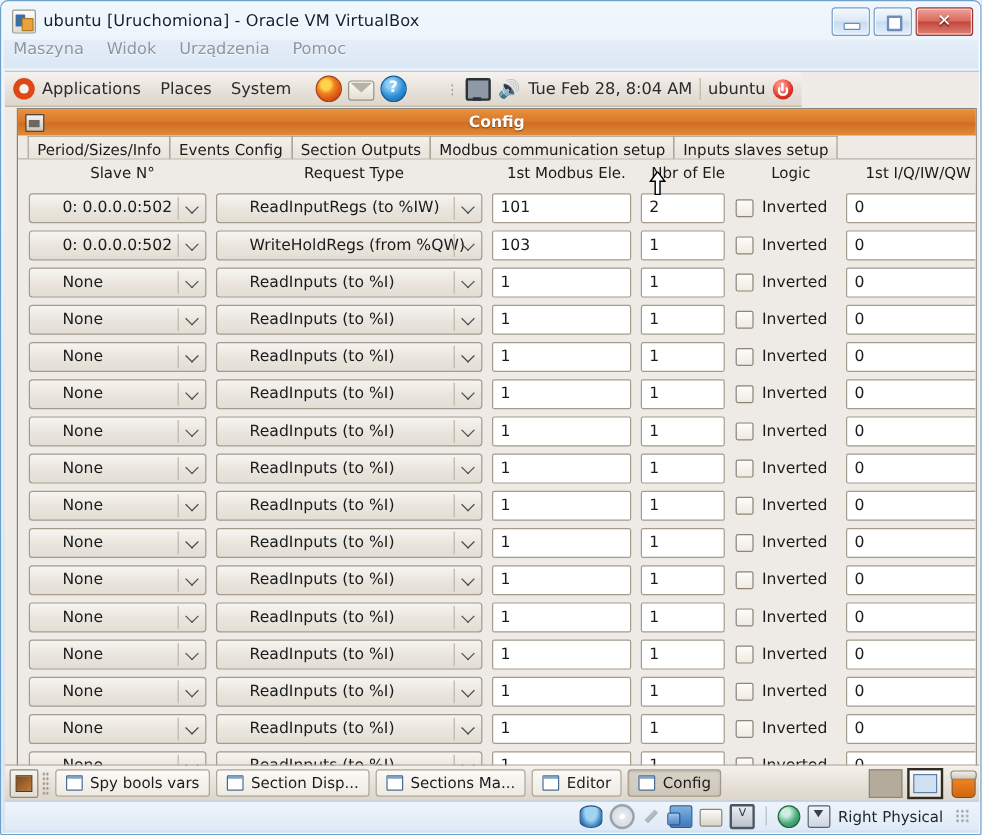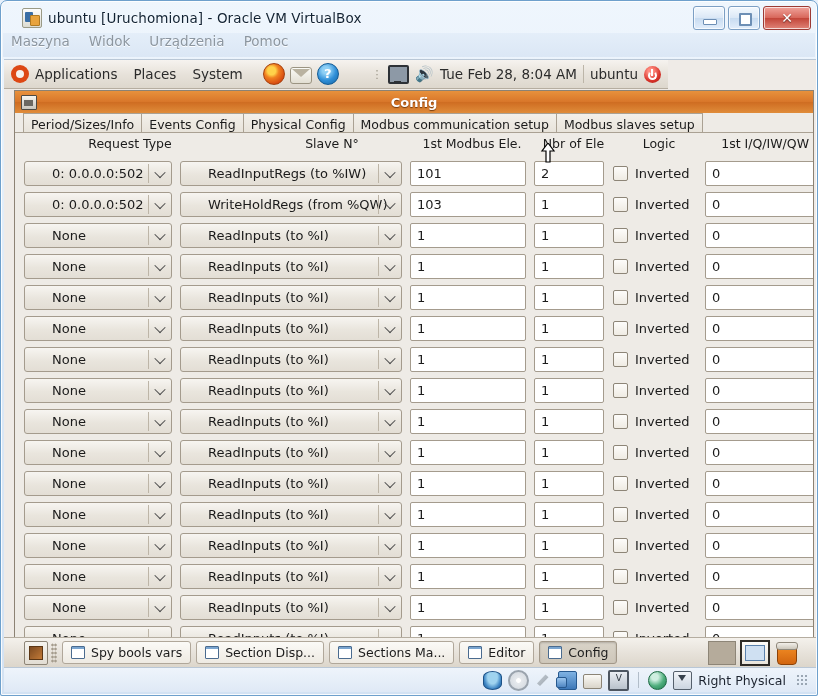--- a/index.html
+++ b/index.html
@@ -24,21 +24,21 @@
     border: 1px solid #6ea0cc;
     border-radius: 7px 7px 2px 2px;
     background: linear-gradient(180deg,#eff6fd 0%, #dde9f6 46%, #d3e2f3 100%);
     padding: 2px;
     box-shadow: inset 0 0 0 1px rgba(255,255,255,.85);
   }
   .titlebar {
     position: relative;
     height: 30px;
     display: flex; align-items: center;
-    padding-left: 19px;
+    padding-left: 7px;
     border-radius: 5px 5px 0 0;
   }
   .title-icon {
     width: 18px; height: 18px; margin-right: 6px;
     position: relative; flex: none;
     background: linear-gradient(180deg,#fdfdfd,#dcdcd2);
     border: 1px solid #9a9a86;
     border-radius: 2px;
   }
   .title-icon::before {
@@ -336,21 +336,21 @@
   }
 
   
   .taskbar {
     position: absolute; left: 0; bottom: 0;
     width: 812px; height: 30px;
     background: linear-gradient(180deg,#f4f1ec 0%,#e6e1d9 55%,#dcd6cb 100%);
     border-top: 1px solid #b5ada0;
     display: flex; align-items: center;
     box-sizing: border-box;
-    padding: 0 20px;
+    padding: 0 4px;
   }
   .show-desktop {
     width: 22px; height: 22px; margin-right: 3px;
     border: 1px solid #8d8577; border-radius: 2px;
     background: linear-gradient(180deg,#f6f4ef,#e2ddd3);
     position: relative; flex:none;
   }
   .show-desktop::after {
     content:""; position:absolute; left:4px; top:4px;
     width:12px; height:12px;
@@ -542,28 +542,28 @@
         <div class="app-title">
           <div class="app-ico"></div>
           <div class="app-name">Config</div>
         </div>
 
         <div class="app-body">
 
           <div class="tabbar" id="tabbar">
               <div class="tab"><span>Period/Sizes/Info</span></div>
               <div class="tab"><span>Events Config</span></div>
-              <div class="tab"><span>Physical Config</span></div>
+              <div class="tab"><span>Section Outputs</span></div>
               <div class="tab"><span>Modbus communication setup</span></div>
-              <div class="tab"><span>Modbus slaves setup</span></div>
+              <div class="tab"><span>Inputs slaves setup</span></div>
             </div>
 
           <div class="colhead" id="colhead">
+              <div style="width: 156px; margin-left: 9px;">Slave N°</div>
               <div style="width: 230px;">Request Type</div>
-              <div style="width: 156px; margin-left: 9px;">Slave N°</div>
               <div style="width: 124px;">1st Modbus Ele.</div>
               <div style="width: 79px;">Nbr of Ele</div>
               <div style="width: 92px;">Logic</div>
               <div style="width: 160px;">1st I/Q/IW/QW mapp</div>
             </div>
 
           <div class="rows-clip">
             <div id="rows">
                 <div class="row">
                   <div class="combo slave">

